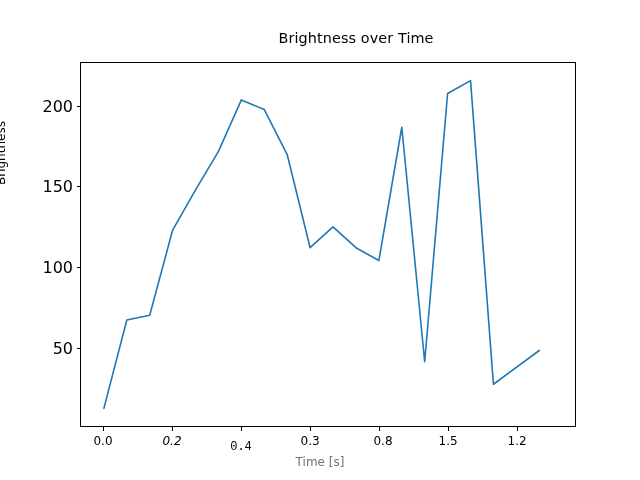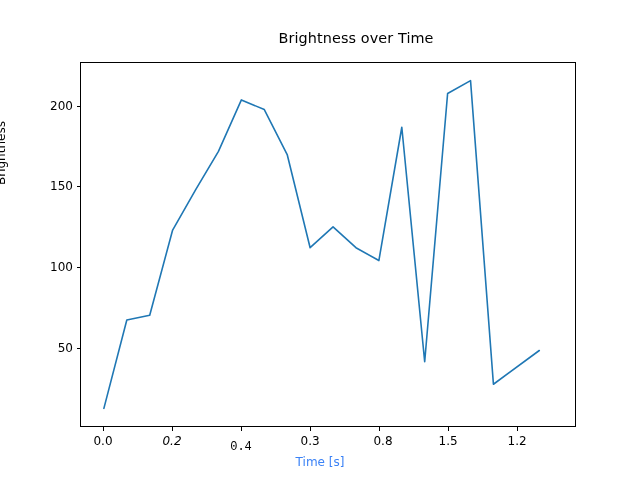--- a/index.html
+++ b/index.html
@@ -63,34 +63,34 @@
   }
   .xtick-label {
     position: absolute;
     font-size: 12px;
     color: #000000;
     transform: translateX(-50%);
     white-space: nowrap;
   }
   .ytick-label {
     position: absolute;
-    font-size: 12px;
+    font-size: 16px;
     color: #000000;
     transform: translateY(-50%);
     white-space: nowrap;
     text-align: right;
   }
   #xlabel {
     position: absolute;
     top: 455px;
     left: 0;
     width: 640px;
     text-align: center;
     font-size: 12px;
-    color: #3b82f6;
+    color: #737373;
   }
   #ylabel {
     position: absolute;
     left: -6px;
     top: 185px;
     font-size: 12px;
     color: #000000;
     transform: rotate(-90deg);
     transform-origin: left top;
     white-space: nowrap;

